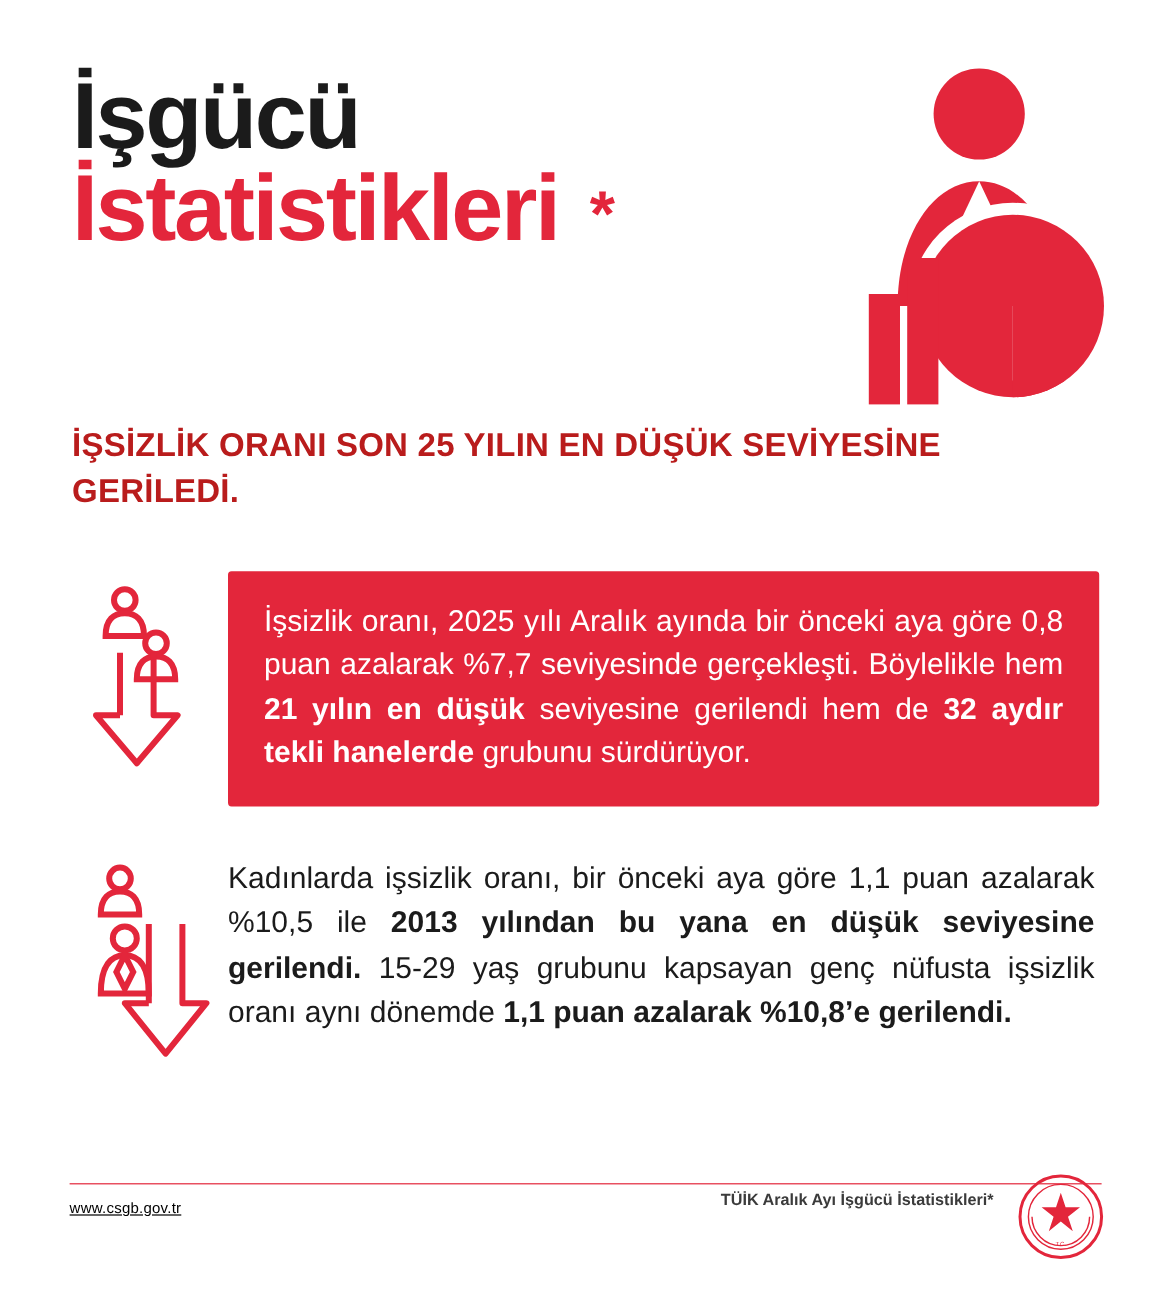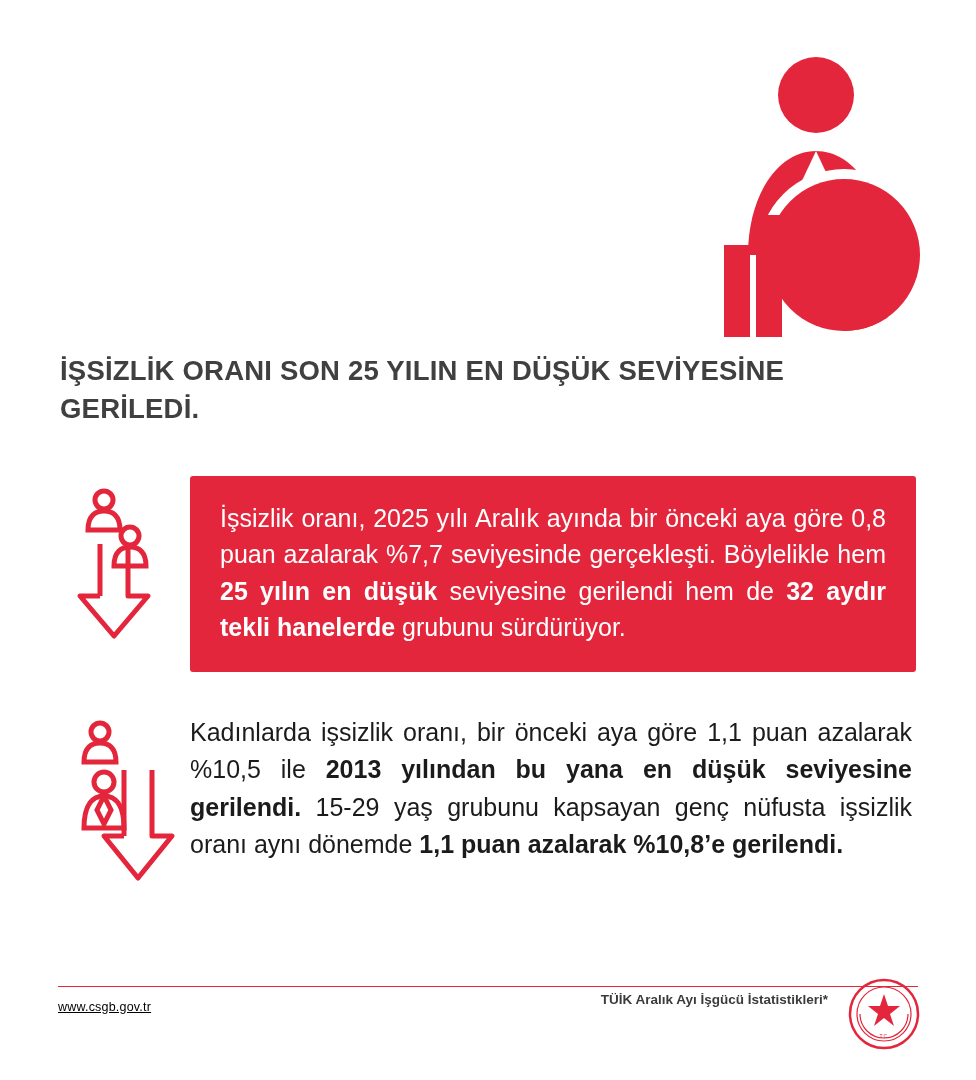--- a/index.html
+++ b/index.html
@@ -63,21 +63,21 @@
     height: 290px;
   }
 
   
   .subtitle {
     margin: 12px 60px 0 60px;
     font-size: 27.5px;
     font-weight: 700;
     letter-spacing: 0.2px;
     line-height: 1.38;
-    color: #404040;
+    color: #b91c1c;
     max-width: 740px;
   }
 
   
   .block {
     display: flex;
     align-items: flex-start;
     margin: 0 60px;
   }
   .block-icon {
@@ -152,20 +152,26 @@
     right: 56px;
     top: 6px;
     width: 72px;
     height: 72px;
   }
 </style>
 </head>
 <body>
 
 <div class="header">
+  <div class="title-block">
+    <div class="title-line1">İşgücü</div>
+    <div>
+      <span class="title-line2">İstatistikleri</span><span class="asterisk">*</span>
+    </div>
+  </div>
 
   <div class="header-art">
     <svg viewBox="0 0 220 290" width="220" height="290" aria-hidden="true">
 
       <circle cx="112" cy="40" r="38" fill="#e3263b"></circle>
 
       <path d="M44 200 C44 140 74 96 112 96 C150 96 180 140 180 200 Z" fill="#e3263b"></path>
 
       <path d="M112 96 L96 130 L112 196 L128 130 Z" fill="#ffffff"></path>
 
@@ -190,21 +196,21 @@
       <g fill="none" stroke="#e3263b" stroke-width="5">
         <circle cx="34" cy="16" r="9"></circle>
         <path d="M18 46 C18 32 25 27 34 27 C43 27 50 32 50 46 Z"></path>
         <circle cx="60" cy="52" r="9"></circle>
         <path d="M44 82 C44 68 51 63 60 63 C69 63 76 68 76 82 Z"></path>
         <path d="M30 60 L30 112 M30 112 L10 112 L44 152 L78 112 L58 112 L58 60" stroke-linejoin="round"></path>
       </g>
     </svg>
   </div>
   <div class="red-card">
-    <span>İşsizlik oranı, 2025 yılı Aralık ayında bir önceki aya göre 0,8 puan azalarak %7,7 seviyesinde gerçekleşti. Böylelikle hem </span><b>25 yılın en düşük</b><span> seviyesine gerilendi hem de </span><b>32 aydır tekli hanelerde</b><span> grubunu sürdürüyor.</span>
+    <span>İşsizlik oranı, 2025 yılı Aralık ayında bir önceki aya göre 0,8 puan azalarak %7,7 seviyesinde gerçekleşti. Böylelikle hem </span><b>21 yılın en düşük</b><span> seviyesine gerilendi hem de </span><b>32 aydır tekli hanelerde</b><span> grubunu sürdürüyor.</span>
   </div>
 </div>
 
 <div class="block block-2">
   <div class="block-icon">
     <svg viewBox="0 0 110 180" width="110" height="180" aria-hidden="true">
       <g fill="none" stroke="#e3263b" stroke-width="5">
         <circle cx="30" cy="16" r="9"></circle>
         <path d="M14 46 C14 32 21 27 30 27 C39 27 46 32 46 46 Z"></path>
         <circle cx="34" cy="66" r="10"></circle>

